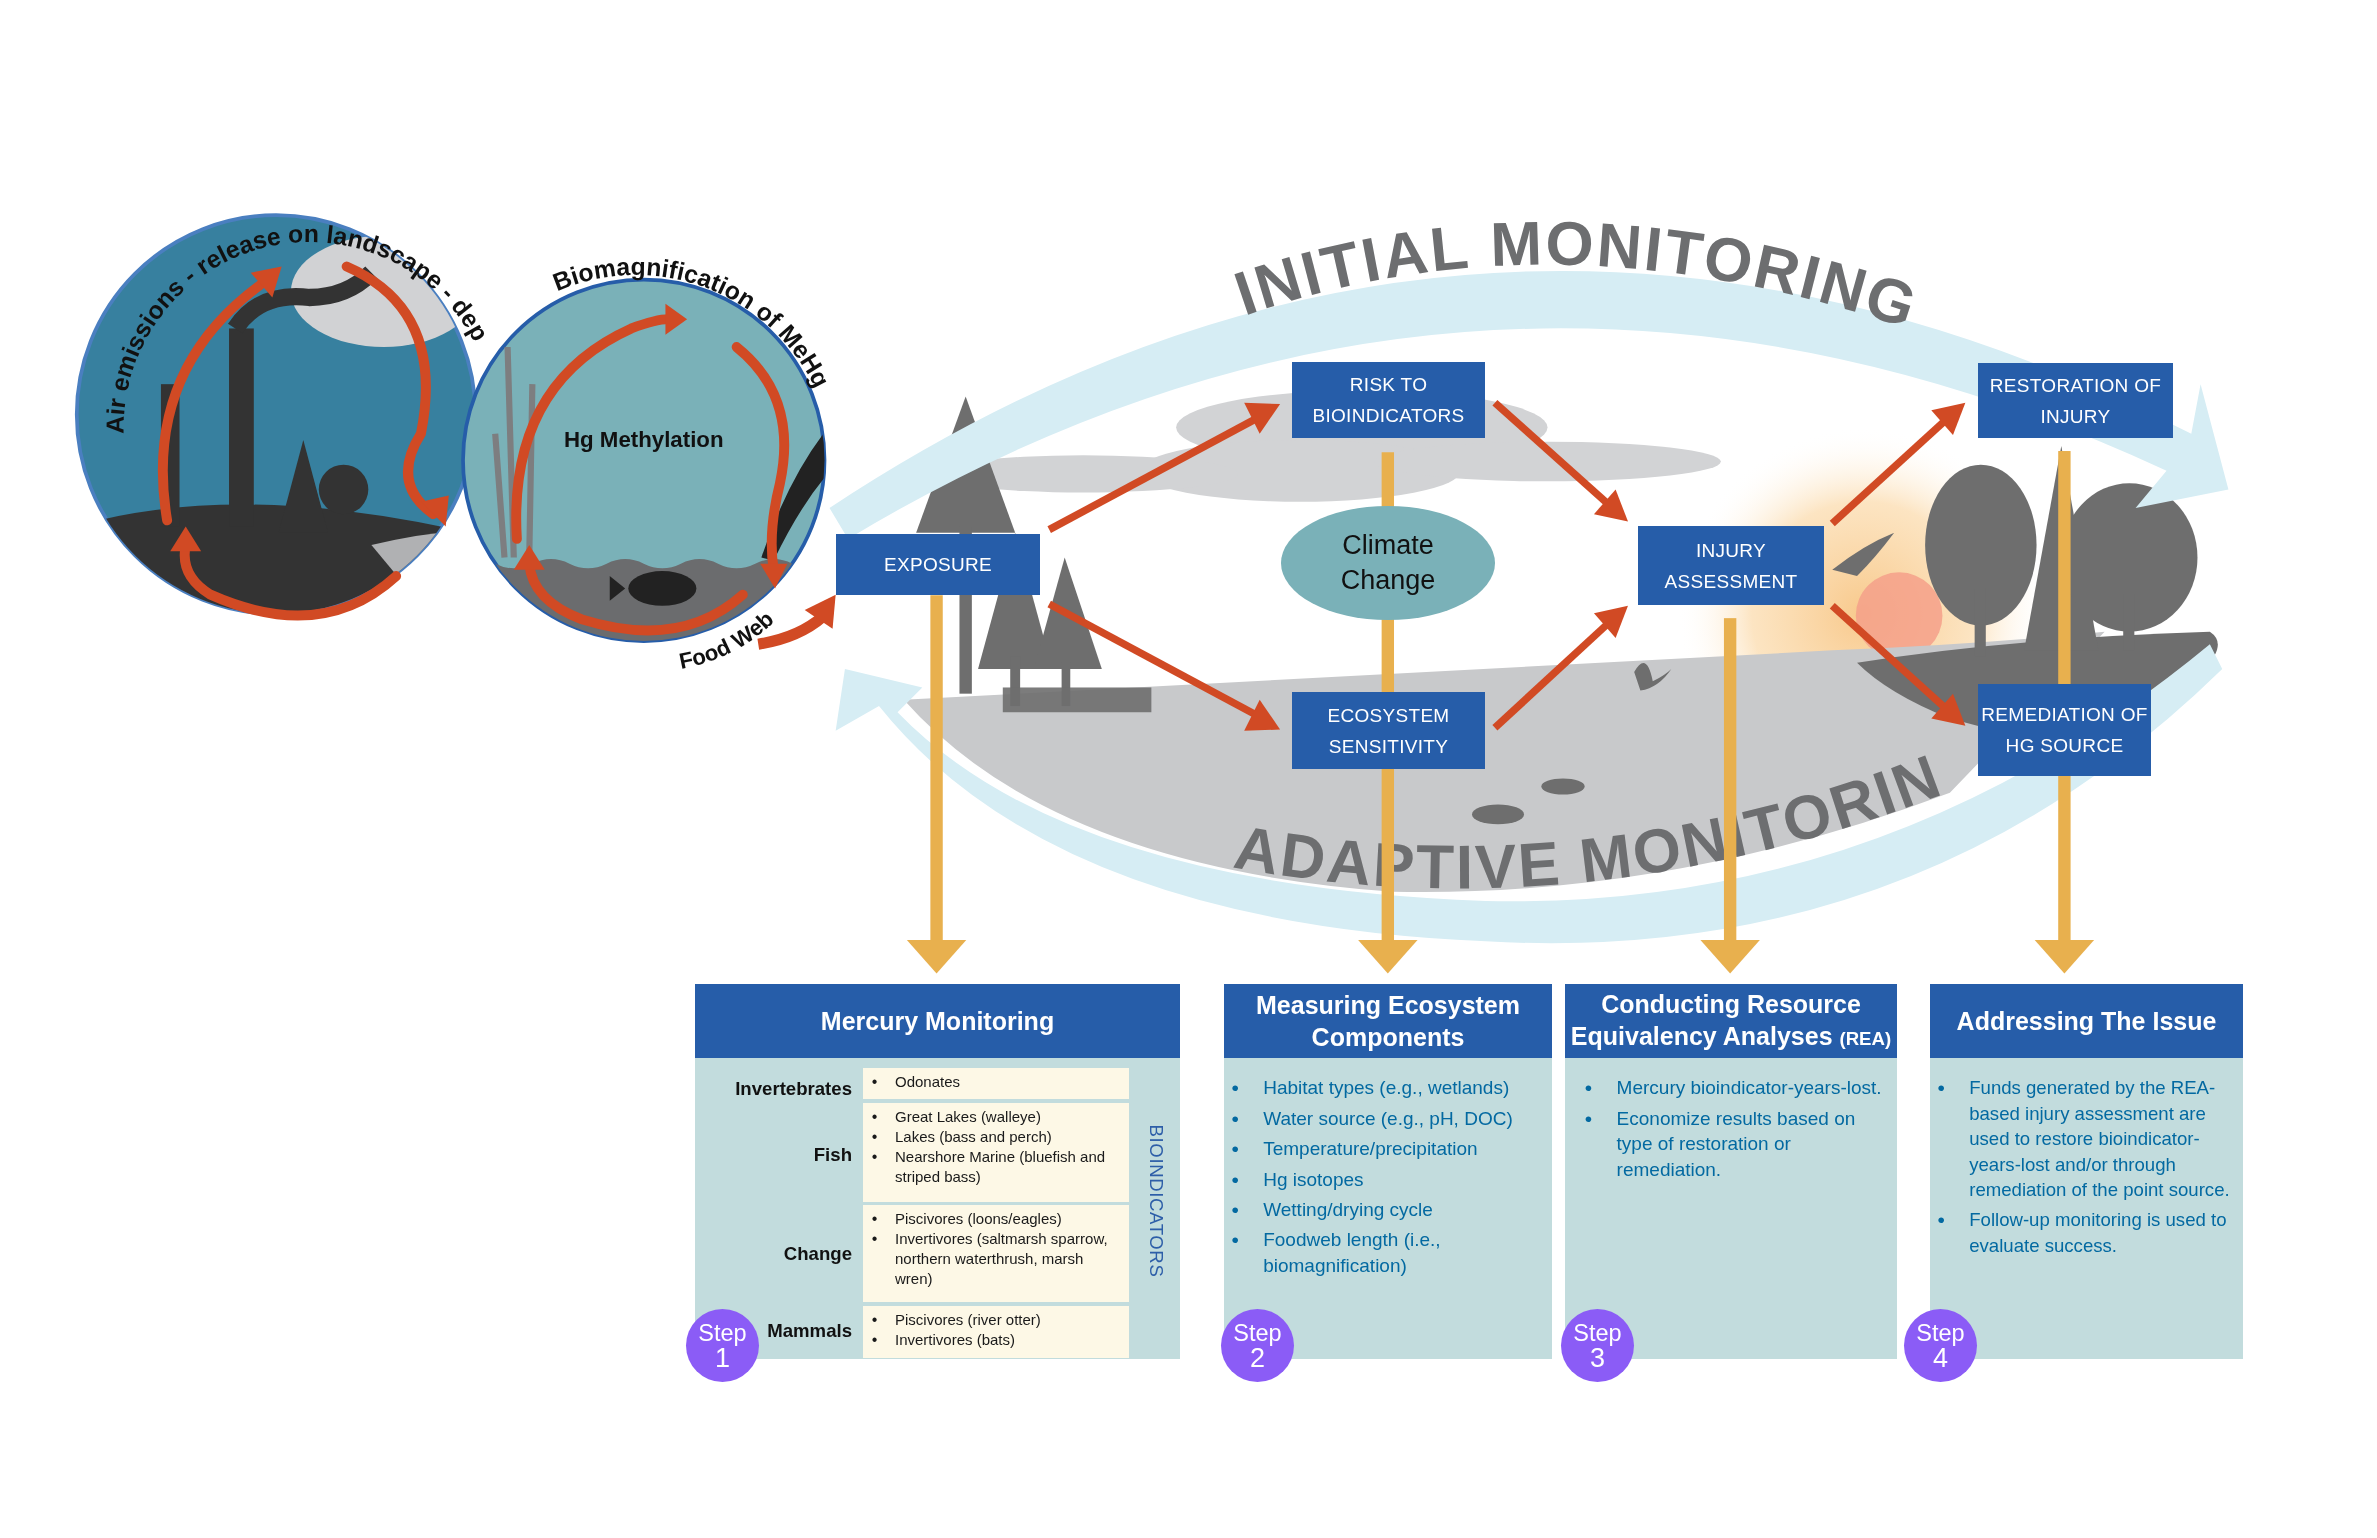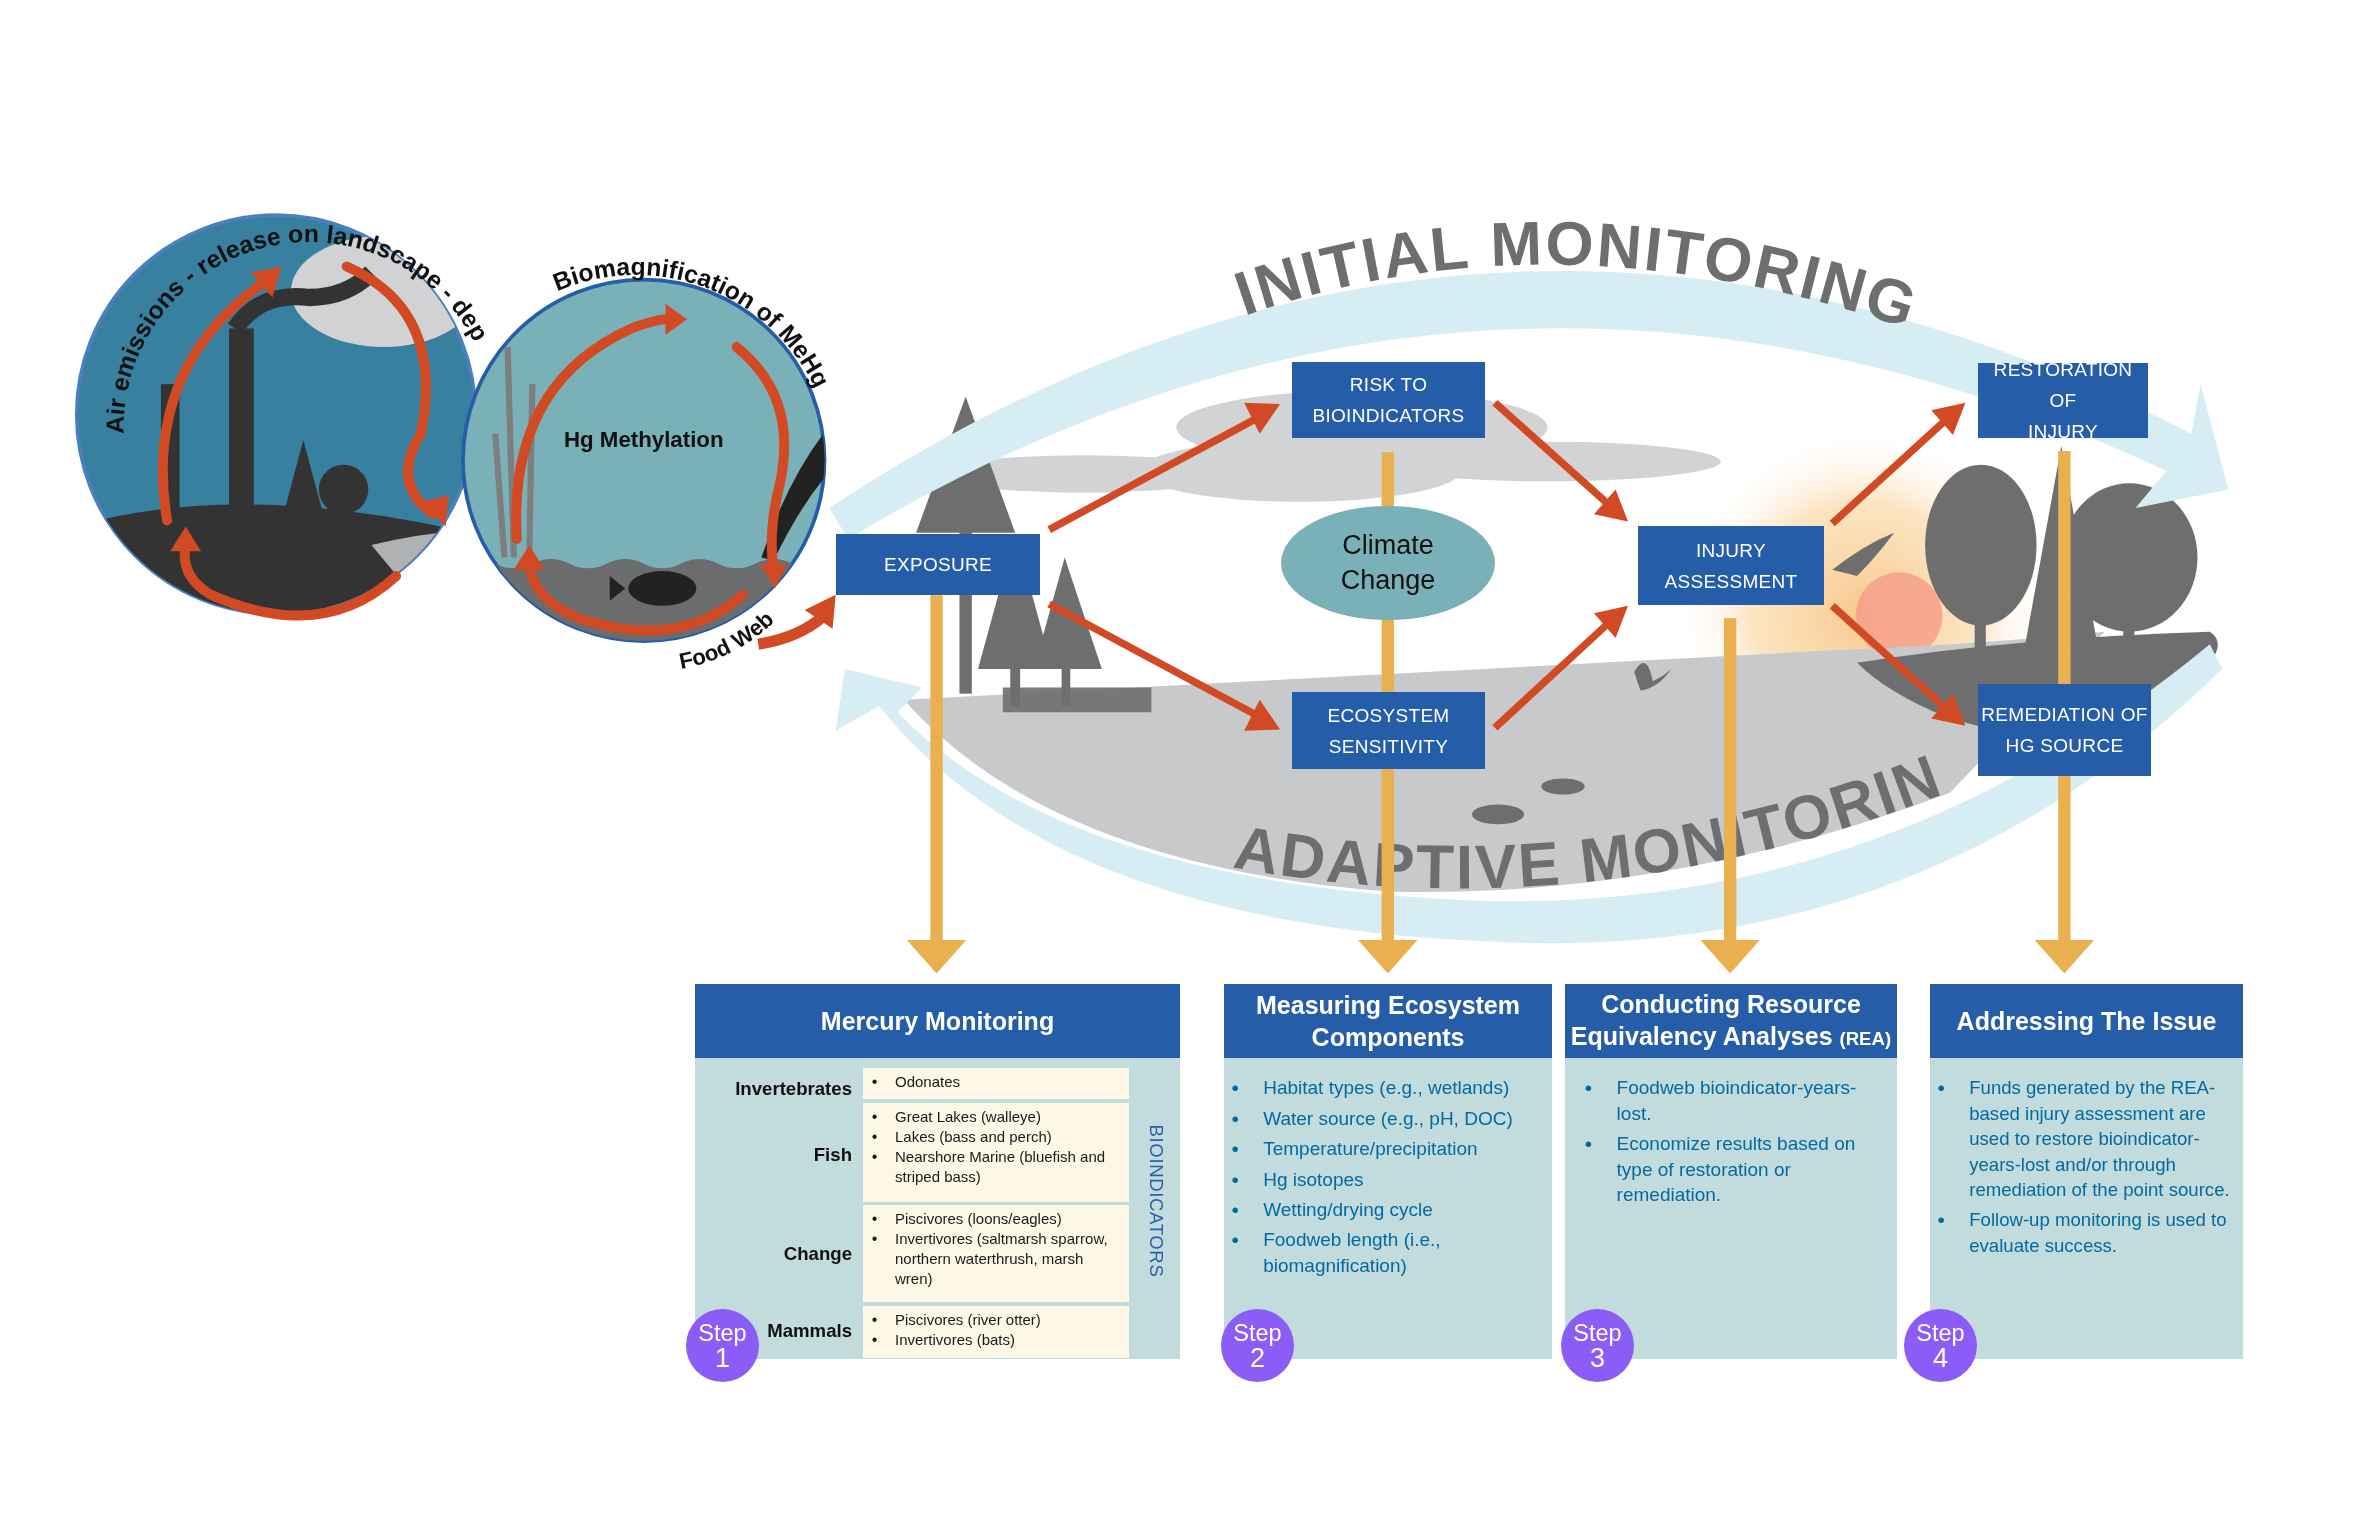--- a/index.html
+++ b/index.html
@@ -183,21 +183,21 @@
   <span>Change</span>
 </div>
 <div class="flowbox" style="left:1292px;top:692px;width:193px;height:77px;">
   <span>ECOSYSTEM</span>
   <span>SENSITIVITY</span>
 </div>
 <div class="flowbox" style="left:1638px;top:526px;width:186px;height:79px;">
   <span>INJURY</span>
   <span>ASSESSMENT</span>
 </div>
-<div class="flowbox" style="left:1978px;top:363px;width:170px;height:75px;text-align:center;">
+<div class="flowbox" style="left:1978px;top:363px;width:195px;height:75px;text-align:center;">
   <span>RESTORATION OF</span>
   <span>INJURY</span>
 </div>
 <div class="flowbox" style="left:1978px;top:684px;width:173px;height:92px;">
   <span>REMEDIATION OF</span>
   <span>HG SOURCE</span>
 </div>
 
 <div class="panel" style="left:695px;width:485px;">
   <div class="panel-head">
@@ -271,21 +271,21 @@
   <span class="num">2</span>
 </div>
 
 <div class="panel" style="left:1565px;width:332px;">
   <div class="panel-head">
     <span>Conducting Resource</span>
     <span><span>Equivalency Analyses</span> <span class="small">(REA)</span></span>
   </div>
   <div class="panel-body">
     <ul class="bullets">
-      <li>Foodweb bioindicator-years-lost.</li>
+      <li>Mercury bioindicator-years-lost.</li>
       <li>Economize results based on type of restoration or remediation.</li>
     </ul>
   </div>
 </div>
 <div class="step" style="left:1561px;">
   <span>Step</span>
   <span class="num">3</span>
 </div>
 
 <div class="panel" style="left:1908px;width:313px;margin-left:22px;">

